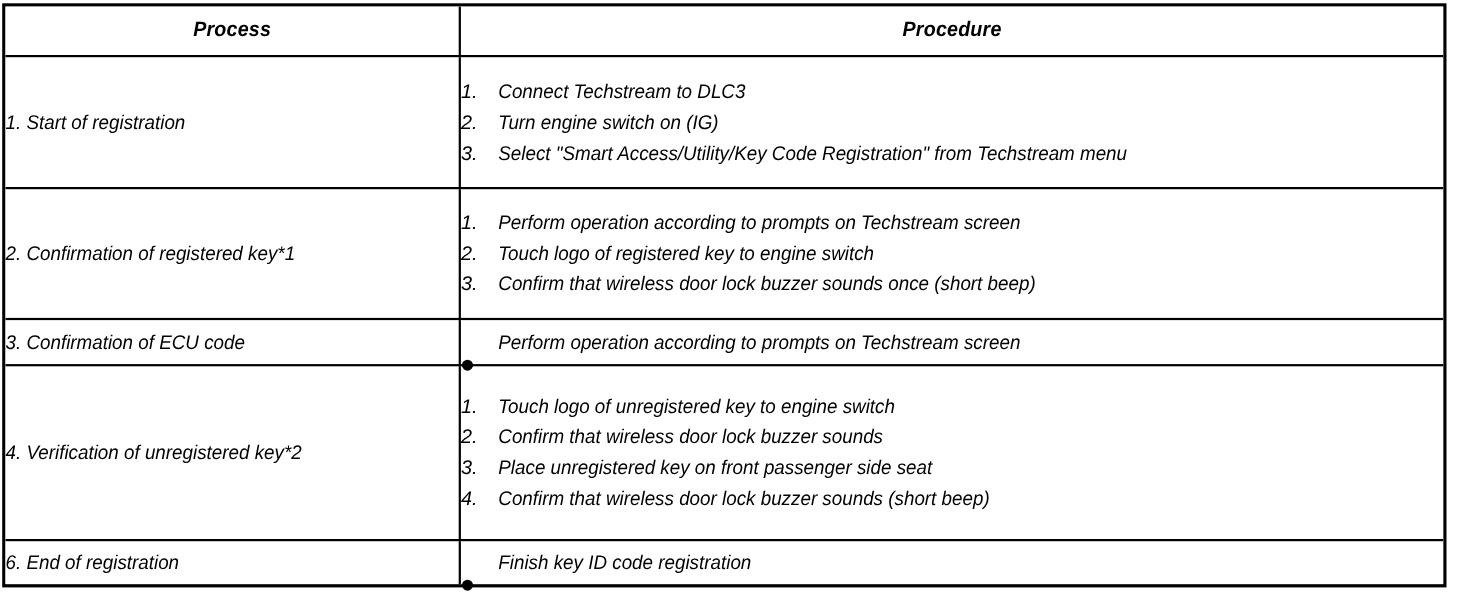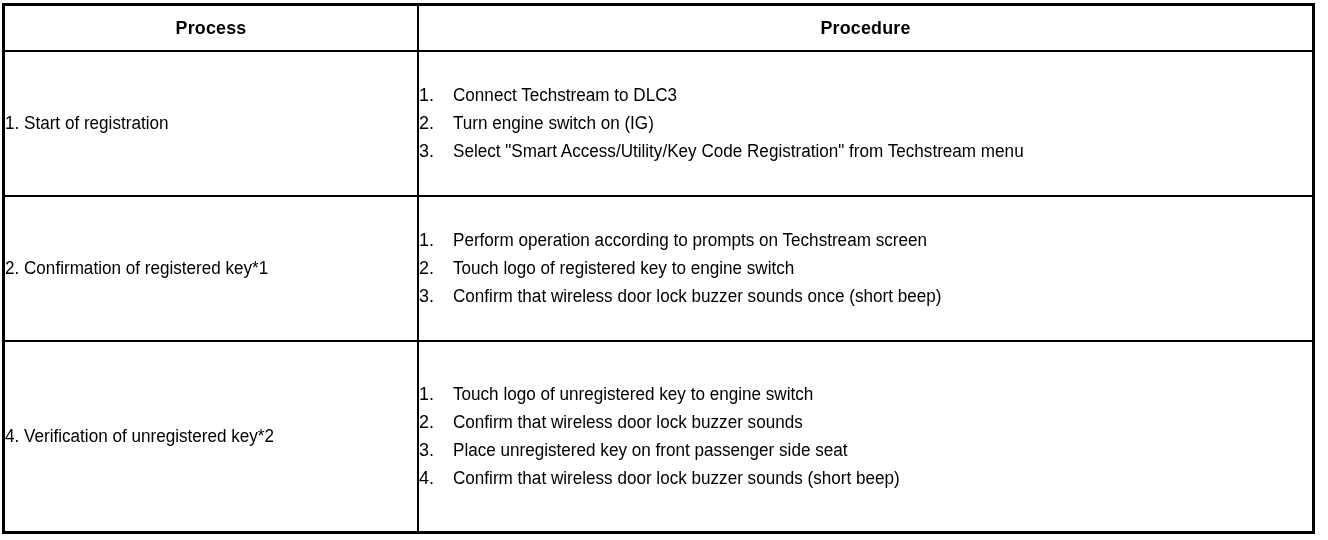--- a/index.html
+++ b/index.html
@@ -36,20 +36,21 @@
   table.proc-table col.col-process { width: 413px; }
 
   table.proc-table td,
   table.proc-table th {
     border: 0;
     border-bottom: 2px solid #000000;
     border-right: 2px solid #000000;
     padding: 0;
     vertical-align: middle;
     background: #ffffff;
+    font-style: italic;
   }
   table.proc-table td:last-child,
   table.proc-table th:last-child {
     border-right: 0;
   }
   table.proc-table tr:last-child td {
     border-bottom: 0;
   }
 
   
@@ -181,20 +182,33 @@
               </li>
               <li>
                 <span class="step-marker">3.</span>
                 <span class="step-text">Confirm that wireless door lock buzzer sounds once (short beep)</span>
               </li>
             </ol>
           </td>
         </tr>
         <tr>
           <td class="process-cell">
+            <span class="process-text">3. Confirmation of ECU code</span>
+          </td>
+          <td class="procedure-cell">
+            <ul class="steps">
+              <li>
+                <span class="step-marker bullet" aria-label="●"></span>
+                <span class="step-text">Perform operation according to prompts on Techstream screen</span>
+              </li>
+            </ul>
+          </td>
+        </tr>
+        <tr>
+          <td class="process-cell">
             <span class="process-text">4. Verification of unregistered key*2</span>
           </td>
           <td class="procedure-cell">
             <ol class="steps">
               <li>
                 <span class="step-marker">1.</span>
                 <span class="step-text">Touch logo of unregistered key to engine switch</span>
               </li>
               <li>
                 <span class="step-marker">2.</span>
@@ -202,17 +216,30 @@
               </li>
               <li>
                 <span class="step-marker">3.</span>
                 <span class="step-text">Place unregistered key on front passenger side seat</span>
               </li>
               <li>
                 <span class="step-marker">4.</span>
                 <span class="step-text">Confirm that wireless door lock buzzer sounds (short beep)</span>
               </li>
             </ol>
+          </td>
+        </tr>
+        <tr>
+          <td class="process-cell">
+            <span class="process-text">6. End of registration</span>
+          </td>
+          <td class="procedure-cell">
+            <ul class="steps">
+              <li>
+                <span class="step-marker bullet" aria-label="●"></span>
+                <span class="step-text">Finish key ID code registration</span>
+              </li>
+            </ul>
           </td>
         </tr>
       </tbody>
   </table>
 </div>
 
 </body></html>

